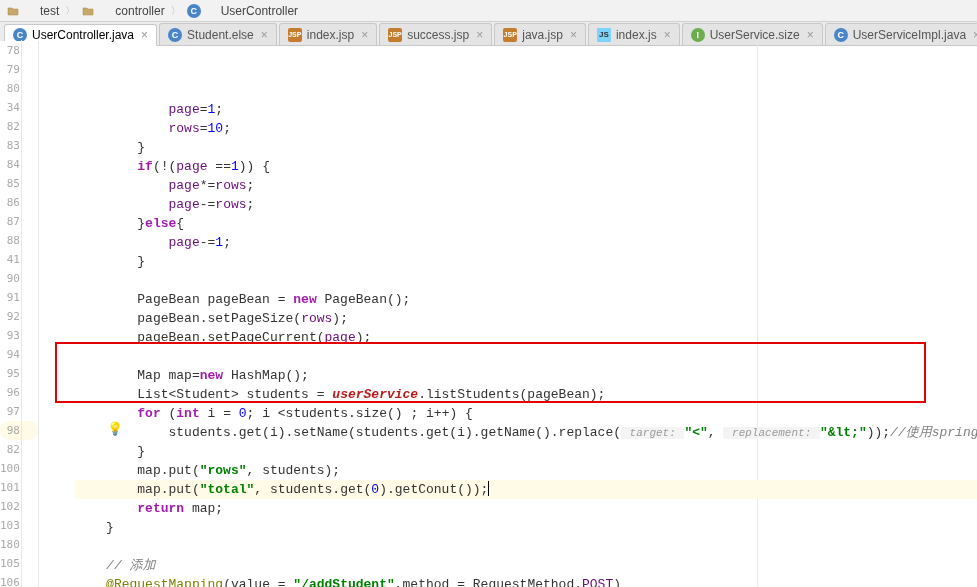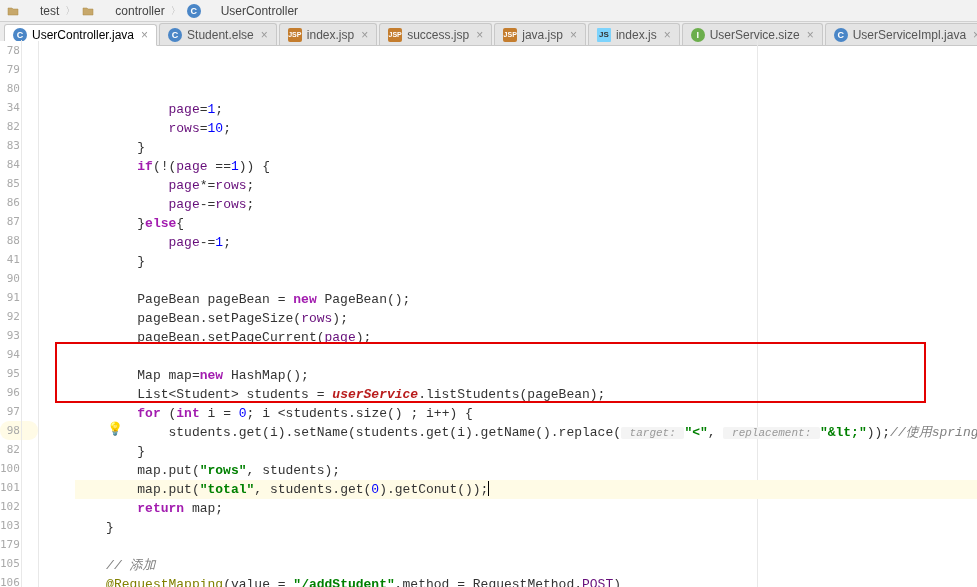--- a/index.html
+++ b/index.html
@@ -230,21 +230,21 @@
       <div class="lineno">94</div>
       <div class="lineno">95</div>
       <div class="lineno">96</div>
       <div class="lineno">97</div>
       <div class="lineno caret-line">98</div>
       <div class="lineno">82</div>
       <div class="lineno">100</div>
       <div class="lineno">101</div>
       <div class="lineno">102</div>
       <div class="lineno">103</div>
-      <div class="lineno">179</div>
+      <div class="lineno">180</div>
       <div class="lineno">105</div>
       <div class="lineno">106</div>
     </div>
   <div class="code" id="code">
     <div class="vline" style="left:-18px"></div>
     <div class="vline" style="left:718px"></div>
   <div class="line"><span>            </span><span class="field underline">page</span><span>=</span><span class="num">1</span><span>;</span></div><div class="line"><span>            </span><span class="field underline">rows</span><span>=</span><span class="num">10</span><span>;</span></div><div class="line"><span>        }</span></div><div class="line"><span>        </span><span class="kw">if</span><span>(!(</span><span class="field underline">page</span><span> ==</span><span class="num">1</span><span>)) {</span></div><div class="line"><span>            </span><span class="field underline">page</span><span>*=</span><span class="field underline">rows</span><span>;</span></div><div class="line"><span>            </span><span class="field underline">page</span><span>-=</span><span class="field underline">rows</span><span>;</span></div><div class="line"><span>        }</span><span class="kw">else</span><span>{</span></div><div class="line"><span>            </span><span class="field underline">page</span><span>-=</span><span class="num">1</span><span>;</span></div><div class="line"><span>        }</span></div><div class="line"><span></span></div><div class="line"><span>        PageBean pageBean = </span><span class="kw">new</span><span> PageBean();</span></div><div class="line"><span>        pageBean.setPageSize(</span><span class="field underline">rows</span><span>);</span></div><div class="line"><span>        pageBean.setPageCurrent(</span><span class="field underline">page</span><span>);</span></div><div class="line"><span></span></div><div class="line"><span>        Map map=</span><span class="kw">new</span><span> HashMap();</span></div><div class="line"><span>        List&lt;Student&gt; students = </span><span class="purplebold">userService</span><span>.listStudents(pageBean);</span></div><div class="line"><span>        </span><span class="kw">for</span><span> (</span><span class="kw">int</span><span> </span><span class="underline">i</span><span> = </span><span class="num">0</span><span>; </span><span class="underline">i</span><span> &lt;students.size() ; </span><span class="underline">i</span><span>++) {</span></div><div class="line"><span>            students.get(</span><span class="underline">i</span><span>).setName(students.get(</span><span class="underline">i</span><span>).getName().replace(</span><span class="param-hint"> target: </span><span class="str">"&lt;"</span><span>, </span><span class="param-hint"> replacement: </span><span class="str">"&amp;lt;"</span><span>));</span><span class="comment">//使用spring的replace进行替换</span></div><div class="line"><span>        }</span></div><div class="line"><span>        map.</span><span class="callItalic">put</span><span>(</span><span class="str">"rows"</span><span>, students);</span></div><div class="line caret-line"><span>        map.</span><span class="callItalic">put</span><span>(</span><span class="str">"total"</span><span>, students.get(</span><span class="num">0</span><span>).getConut());</span><span class="caret"></span></div><div class="line"><span>        </span><span class="kw">return</span><span> map;</span></div><div class="line"><span>    }</span></div><div class="line"><span></span></div><div class="line"><span>    </span><span class="comment">// 添加</span></div><div class="line"><span>    </span><span class="annot">@RequestMapping</span><span>(value = </span><span class="annot-val">"/addStudent"</span><span>,method = RequestMethod.</span><span class="field callItalic">POST</span><span>)</span></div><div class="bulb" style="top: 381px;">💡</div><div class="red-box" style="top: 302px; left: 16px; width: 871px; height: 61px;"></div></div>
 </div>
 
 </body></html>

